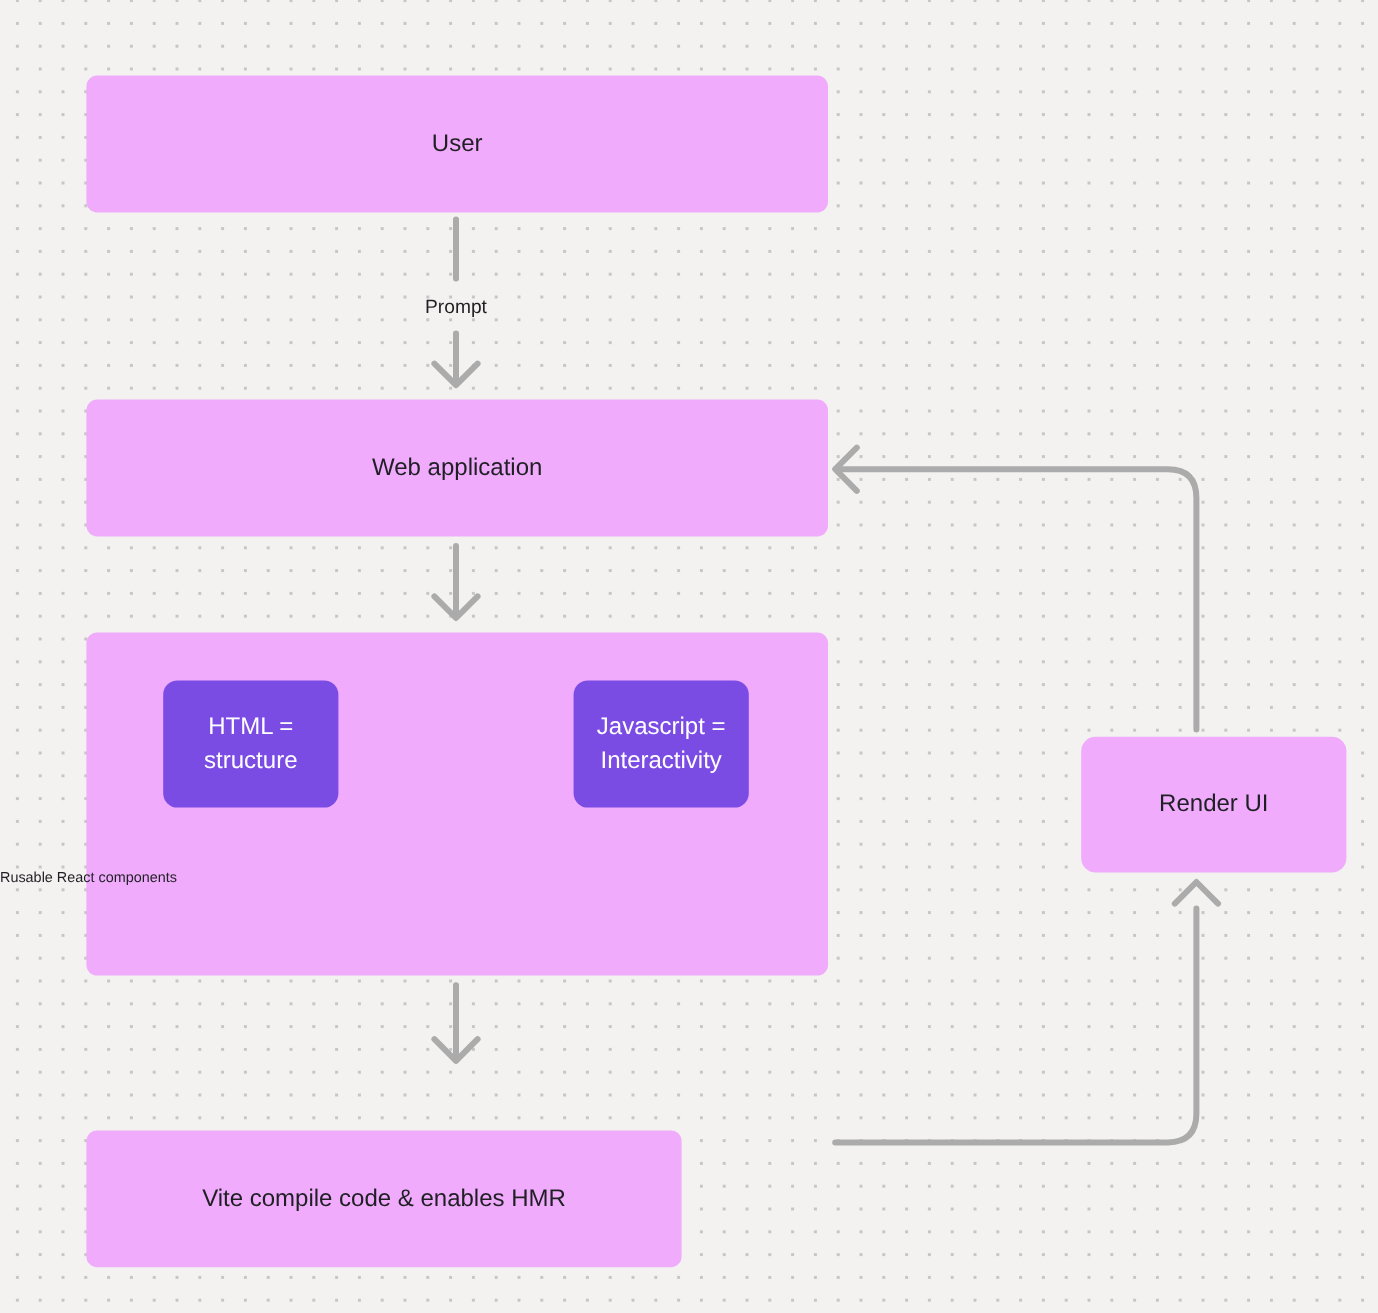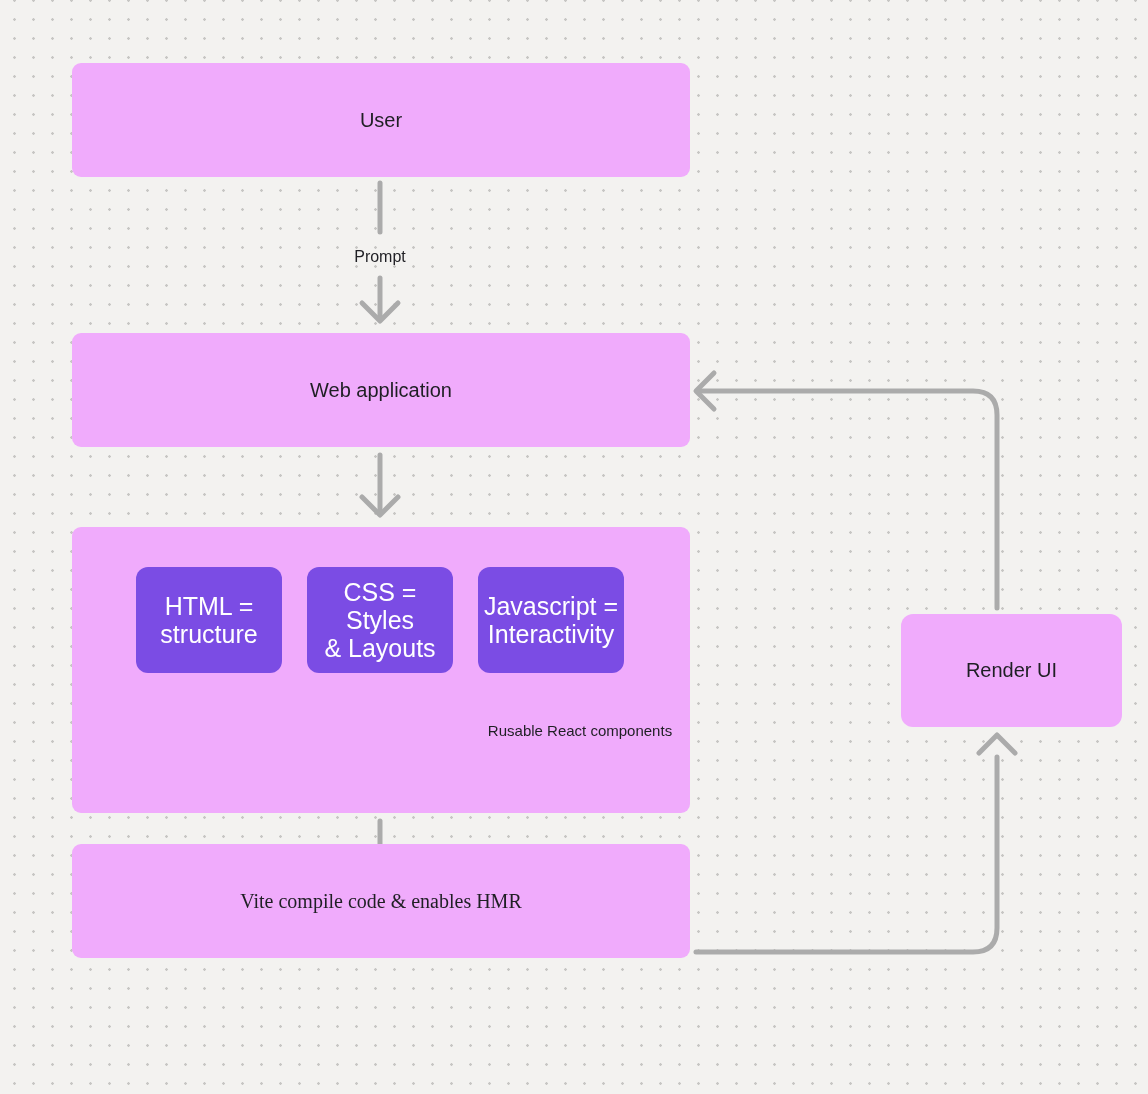--- a/index.html
+++ b/index.html
@@ -44,54 +44,53 @@
   }
   .node-light {
     background: #f0abfc;
     border-radius: 9px;
     font-size: 20px;
     color: #1f1f24;
   }
   .node-user            { left: 72px;  top: 63px;  width: 618px; height: 114px; }
   .node-web-application { left: 72px;  top: 333px; width: 618px; height: 114px; text-align: right; }
   .node-components      { left: 72px;  top: 527px; width: 618px; height: 286px; display: block; }
-  .node-vite            { left: 72px;  top: 844px; width: 618px; height: 114px; font-family: Liberation Serif, serif; }
+  .node-vite            { left: 72px;  top: 942px; width: 496px; height: 114px; }
   .node-render-ui       { left: 901px; top: 614px; width: 221px; height: 113px; border-radius: 12px; }
 
   .node-dark {
     position: absolute;
     top: 40px;
     width: 146px;
     height: 106px;
     background: #7b4ce4;
     border-radius: 12px;
     display: flex;
     align-items: center;
     justify-content: center;
     text-align: center;
     color: #ffffff;
-    font-size: 25px;
+    font-size: 20px;
     line-height: 28px;
     white-space: pre-line;
   }
   .node-dark-html       { left: 64px; }
   .node-dark-css        { left: 235px; }
   .node-dark-javascript { left: 406px; justify-content: center; }
 
   .group-caption {
     position: absolute;
     left: 0;
     right: 0;
     top: 717px;
-    text-align: center;
-    font-size: 15px;
+    text-align: left;
+    font-size: 12px;
     line-height: 28px;
     color: #1f1f24;
     z-index: 2;
-    margin-left: 12px;
   }
   .edge-label {
     position: absolute;
     left: 300px;
     top: 244px;
     width: 160px;
     text-align: center;
     font-size: 16px;
     line-height: 26px;
     color: #1f1f24;
@@ -129,24 +128,20 @@
 
 <div class="node node-light node-web-application">
   <span class="node-label">Web application</span>
 </div>
 
 <div class="node node-light node-components">
   <div class="node-dark node-dark-html">
     <span class="node-label">HTML =
 structure</span>
   </div>
-  <div class="node-dark node-dark-css">
-    <span class="node-label">CSS = Styles
-&amp; Layouts</span>
-  </div>
   <div class="node-dark node-dark-javascript">
     <span class="node-label">Javascript =
 Interactivity</span>
   </div>
 </div>
 
 <div class="group-caption">Rusable React components</div>
 
 <div class="node node-light node-vite">
   <span class="node-label">Vite compile code &amp; enables HMR</span>

